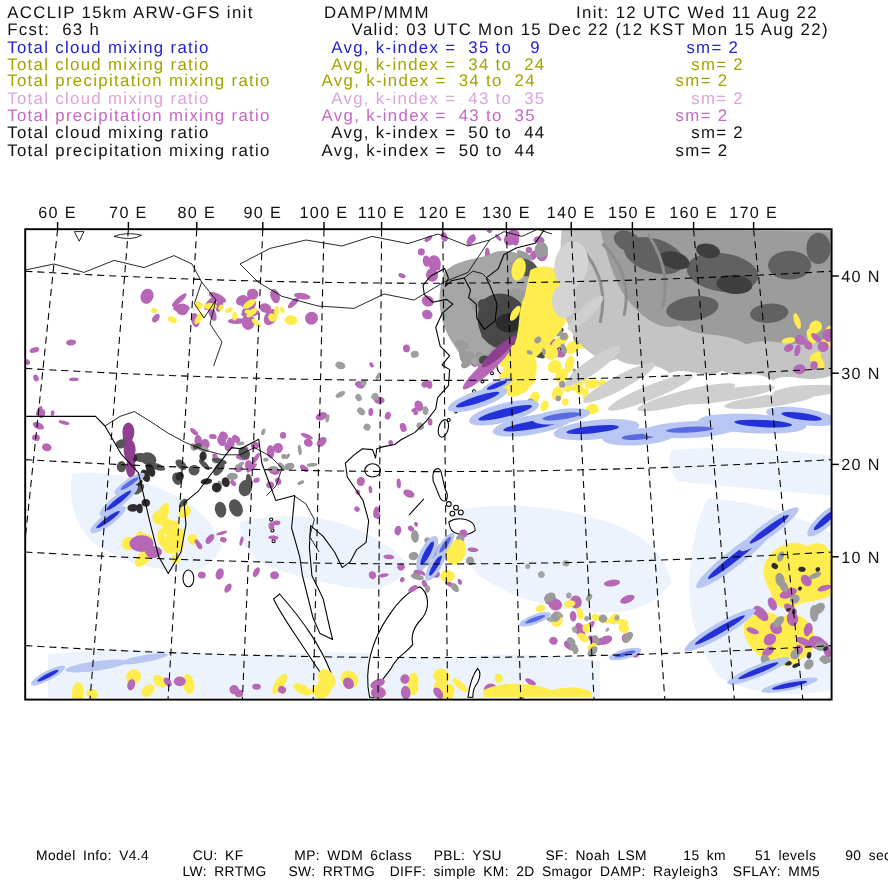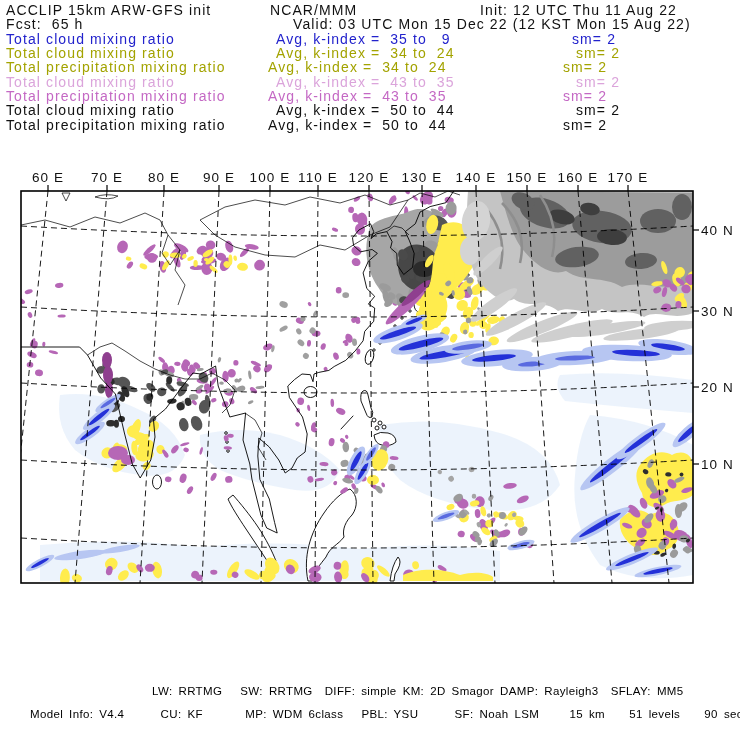--- a/index.html
+++ b/index.html
@@ -16,23 +16,23 @@
   .tick{stroke:#000;stroke-width:1.2;}
   .wash{fill:#dde9f9;opacity:0.55;}
 </style>
 </head>
 <body>
 
 <div id="page">
 
   <div>
     <div class="hdr" style="left:6px;top:3px">ACCLIP 15km ARW-GFS init</div>
-    <div class="hdr" style="left:270px;top:3px">NCAR/MMM</div>
-    <div class="hdr" style="left:480px;top:3px">Init: 12 UTC Thu 11 Aug 22</div>
-    <div class="hdr" style="left:6px;top:17px">Fcst:  65 h</div>
+    <div class="hdr" style="left:270px;top:3px">DAMP/MMM</div>
+    <div class="hdr" style="left:480px;top:3px">Init: 12 UTC Wed 11 Aug 22</div>
+    <div class="hdr" style="left:6px;top:17px">Fcst:  63 h</div>
     <div class="hdr" style="left:293px;top:17px">Valid: 03 UTC Mon 15 Dec 22 (12 KST Mon 15 Aug 22)</div>
 
     <div class="hdr" style="left: 6px; top: 32px; color: rgb(34, 34, 204);">Total cloud mixing ratio</div>
     <div class="hdr" style="left: 276px; top: 32px; color: rgb(34, 34, 204);">Avg, k-index =  35 to   9</div>
     <div class="hdr" style="left: 572px; top: 32px; color: rgb(34, 34, 204);">sm= 2</div>
 
     <div class="hdr" style="left: 6px; top: 46px; color: rgb(163, 163, 0);">Total cloud mixing ratio</div>
     <div class="hdr" style="left: 276px; top: 46px; color: rgb(163, 163, 0);">Avg, k-index =  34 to  24</div>
     <div class="hdr" style="left: 576px; top: 46px; color: rgb(163, 163, 0);">sm= 2</div>
 
@@ -894,15 +894,15 @@
         <path class="border2" d="M95,32 Q105,28 118,31 Q110,36 95,32 Z"></path>
         <path class="border2" d="M62,28 L70,28 66,36 Z"></path>
       </g>
     </g>
 
     <rect x="21" y="26" width="672" height="392" fill="none" stroke="#000" stroke-width="1.6"></rect>
   </svg>
 
   <div>
     <div class="ftr" style="left:30px;top:708px">Model Info: V4.4      CU: KF       MP: WDM 6class   PBL: YSU      SF: Noah LSM     15 km    51 levels    90 sec</div>
-    <div class="ftr" style="left:152px;top:685px">LW: RRTMG   SW: RRTMG  DIFF: simple KM: 2D Smagor DAMP: Rayleigh3  SFLAY: MM5</div>
+    <div class="ftr" style="left:152px;top:721px">LW: RRTMG   SW: RRTMG  DIFF: simple KM: 2D Smagor DAMP: Rayleigh3  SFLAY: MM5</div>
   </div>
 </div>
 
 </body></html>

